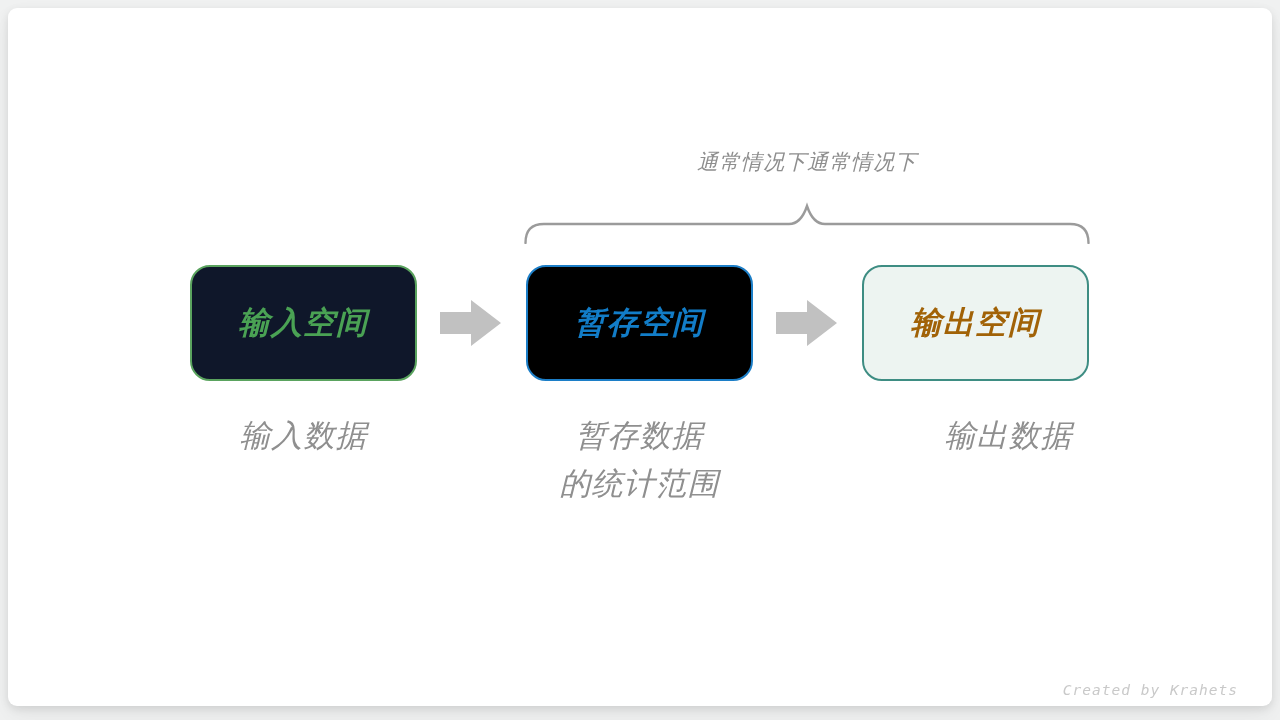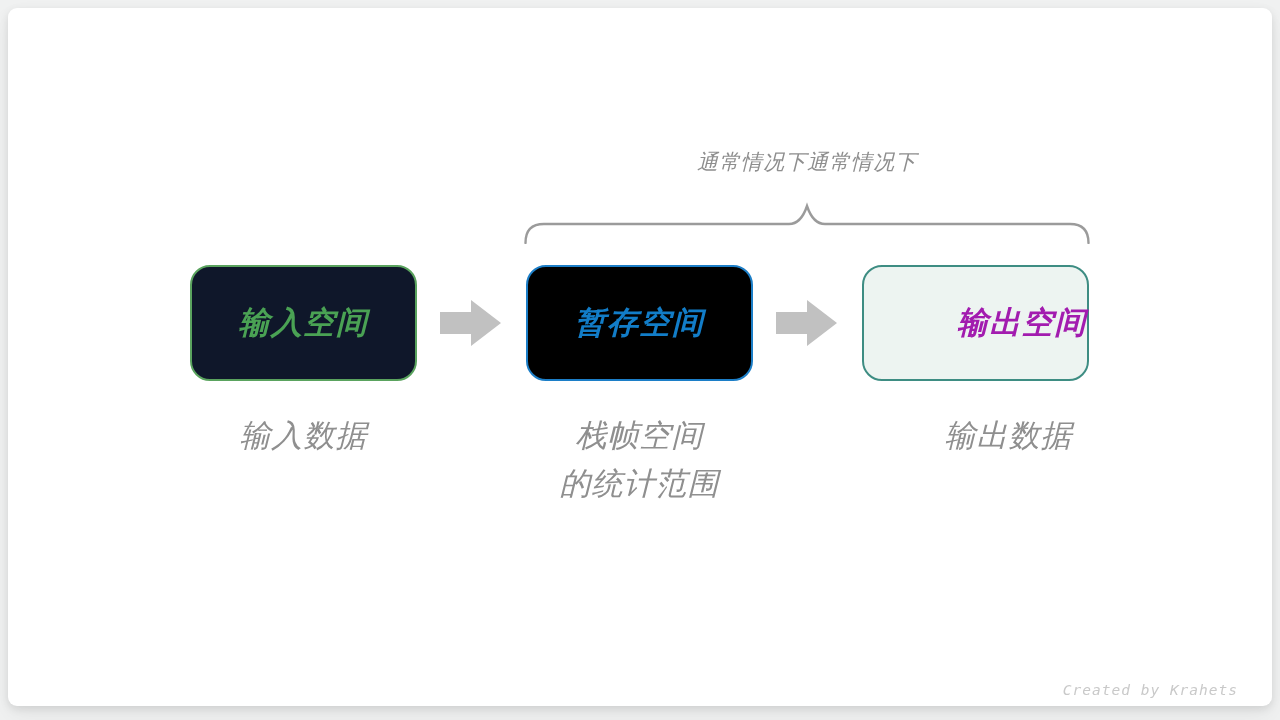--- a/index.html
+++ b/index.html
@@ -102,30 +102,30 @@
   </svg>
 
   <div class="space-box box-temp" style="border-color: rgb(28, 126, 199); background: #000000; color: rgb(18, 125, 200);">
     <span>暂存空间</span>
   </div>
 
   <svg class="arrow arrow-2" viewBox="0 0 62 48">
     <polygon class="arrow-shape" points="0,13 31,13 31,1 61,24 31,47 31,35 0,35" fill="#c1c1c1"></polygon>
   </svg>
 
-  <div class="space-box box-output" style="border-color: rgb(62, 141, 131); background: rgb(237, 244, 241); color: #a21caf; justify-content: flex-end;">
+  <div class="space-box box-output" style="border-color: rgb(62, 141, 131); background: rgb(237, 244, 241); color: #a16207;">
     <span>输出空间</span>
   </div>
 
   <div class="sub-col sub-input">
     <div>输入数据</div>
   </div>
 
   <div class="sub-col sub-temp">
-    <div>栈帧空间</div>
+    <div>暂存数据</div>
     <div>的统计范围</div>
   </div>
 
   <div class="sub-col sub-output">
     <div>输出数据</div>
   </div>
 
   <div class="credit">Created by Krahets</div>
 
 </div>

